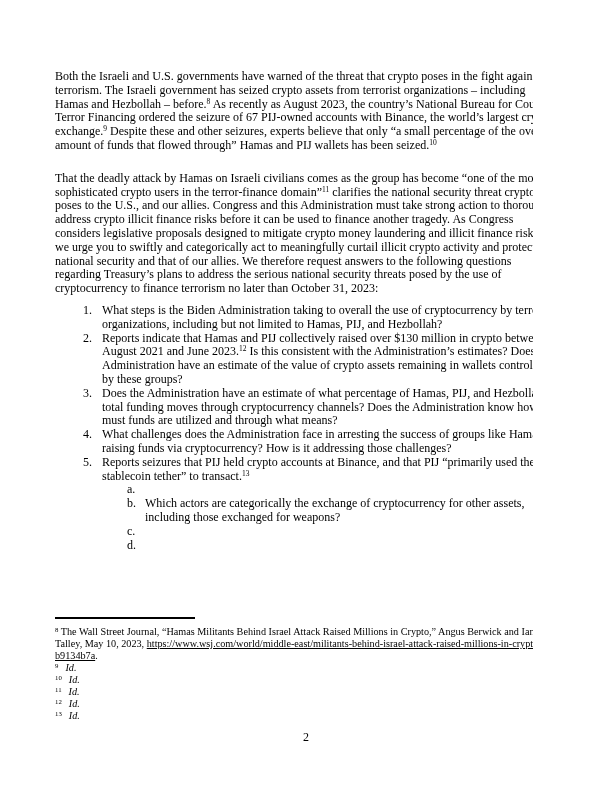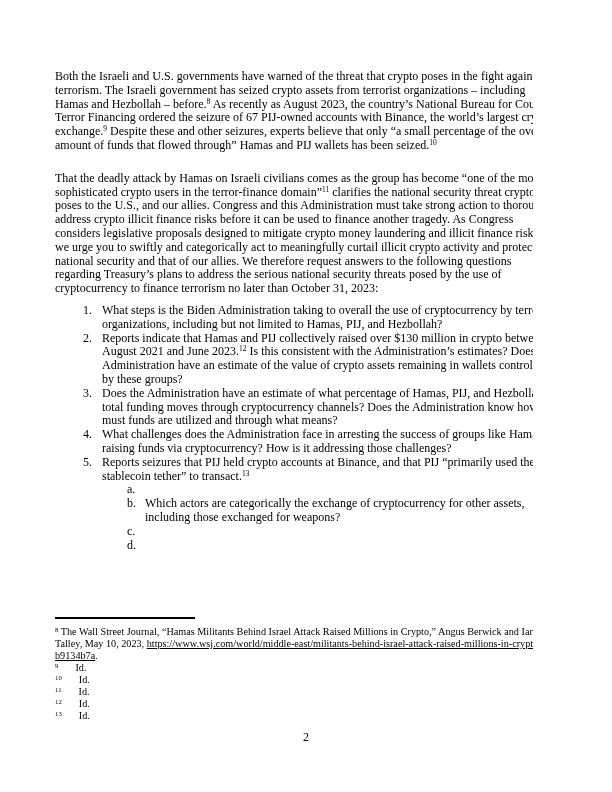--- a/index.html
+++ b/index.html
@@ -70,21 +70,22 @@
     font-size: 6.8px;
     line-height: 0;
     vertical-align: 3px;
   }
   .fn-link {
     color: #000000;
     text-decoration: underline;
     word-break: break-word;
   }
   .fn-id {
-    margin-left: 17px;
+    font-style: italic;
+    margin-left: 7px;
   }
   .page-num {
     position: absolute;
     top: 730px;
     left: 0;
     width: 612px;
     text-align: center;
     font-size: 12px;
   }
 </style>

